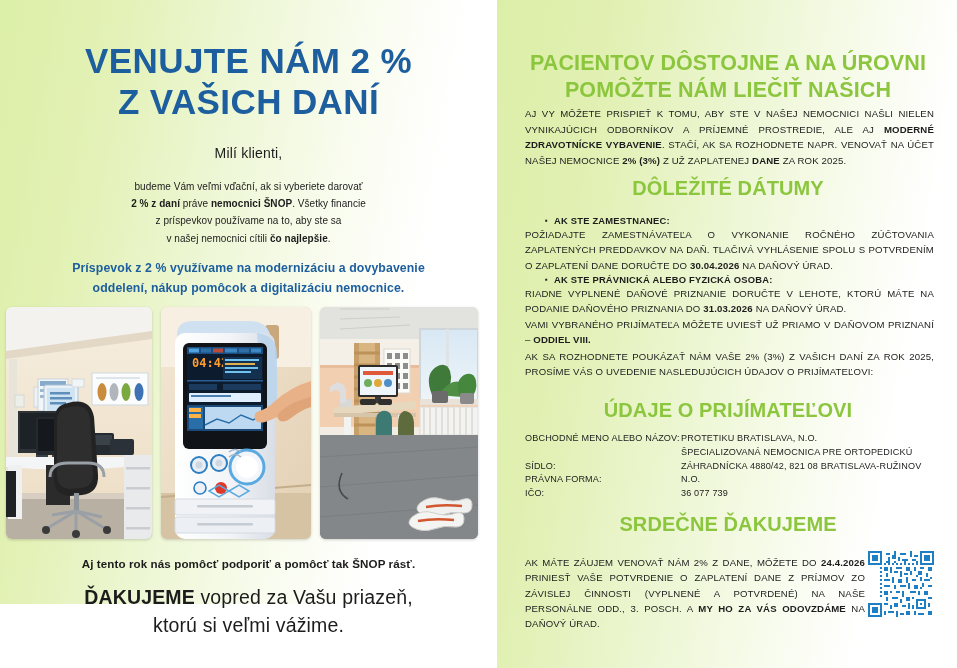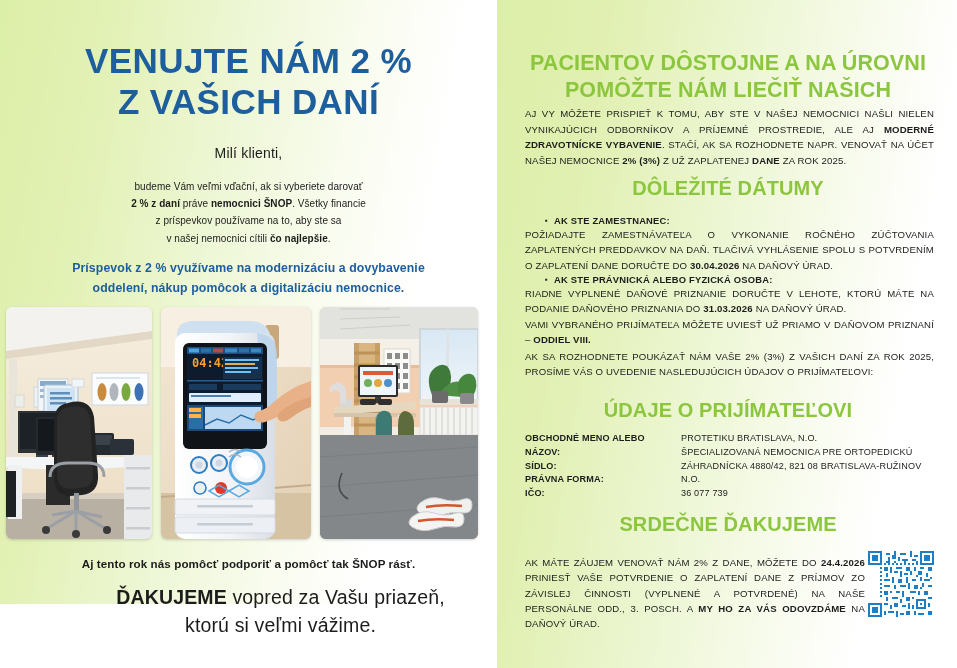--- a/index.html
+++ b/index.html
@@ -49,21 +49,21 @@
   .photo.p2{width:150px;}
   .photo.p3{width:158px;}
   .photo svg{display:block;width:100%;height:100%;}
 
   .l-support{
     position:absolute;left:0;top:557px;width:497px;text-align:center;
     font-size:11.6px;font-weight:bold;color:#1c1c1c;letter-spacing:.1px;
   }
   .l-thanks{
     position:absolute;left:0;top:583px;width:497px;text-align:center;
-    font-size:19.5px;color:#1c1c1c;line-height:1.45;letter-spacing:.15px;padding-left:32px;
+    font-size:19.5px;color:#1c1c1c;line-height:1.45;letter-spacing:.15px;
   }
   .l-thanks b{font-weight:bold;}
 
   
   .r-head{
     position:absolute;left:508px;top:50px;width:440px;text-align:center;
     color:#8cc63e;font-size:21.5px;font-weight:bold;line-height:1.25;letter-spacing:.1px;
   }
   .r-intro{
     position:absolute;left:525px;top:106px;width:409px;
@@ -94,21 +94,21 @@
   .r-para b{font-weight:bold;}
   #dates-employee-text{top:227px;}
   #dates-legal-text{top:286px;}
   #dates-closing-text{top:349px;}
   #thanks-text{top:555px;width:340px;}
 
   
   .r-table{position:absolute;left:525px;top:432px;width:409px;
     font-size:9.1px;color:#1c1c1c;line-height:1.52;letter-spacing:.15px;}
   .r-row{display:flex;}
-  .r-label{width:156px;font-weight:bold;flex:none;}
+  .r-label{width:156px;font-weight:normal;flex:none;}
   .r-value{flex:1;}
   .r-value .cont{display:block;}
 
   
   .qr{position:absolute;left:868px;top:551px;width:66px;height:66px;}
   .qr svg{display:block;width:66px;height:66px;}
 </style>
 </head>
 <body>
 

